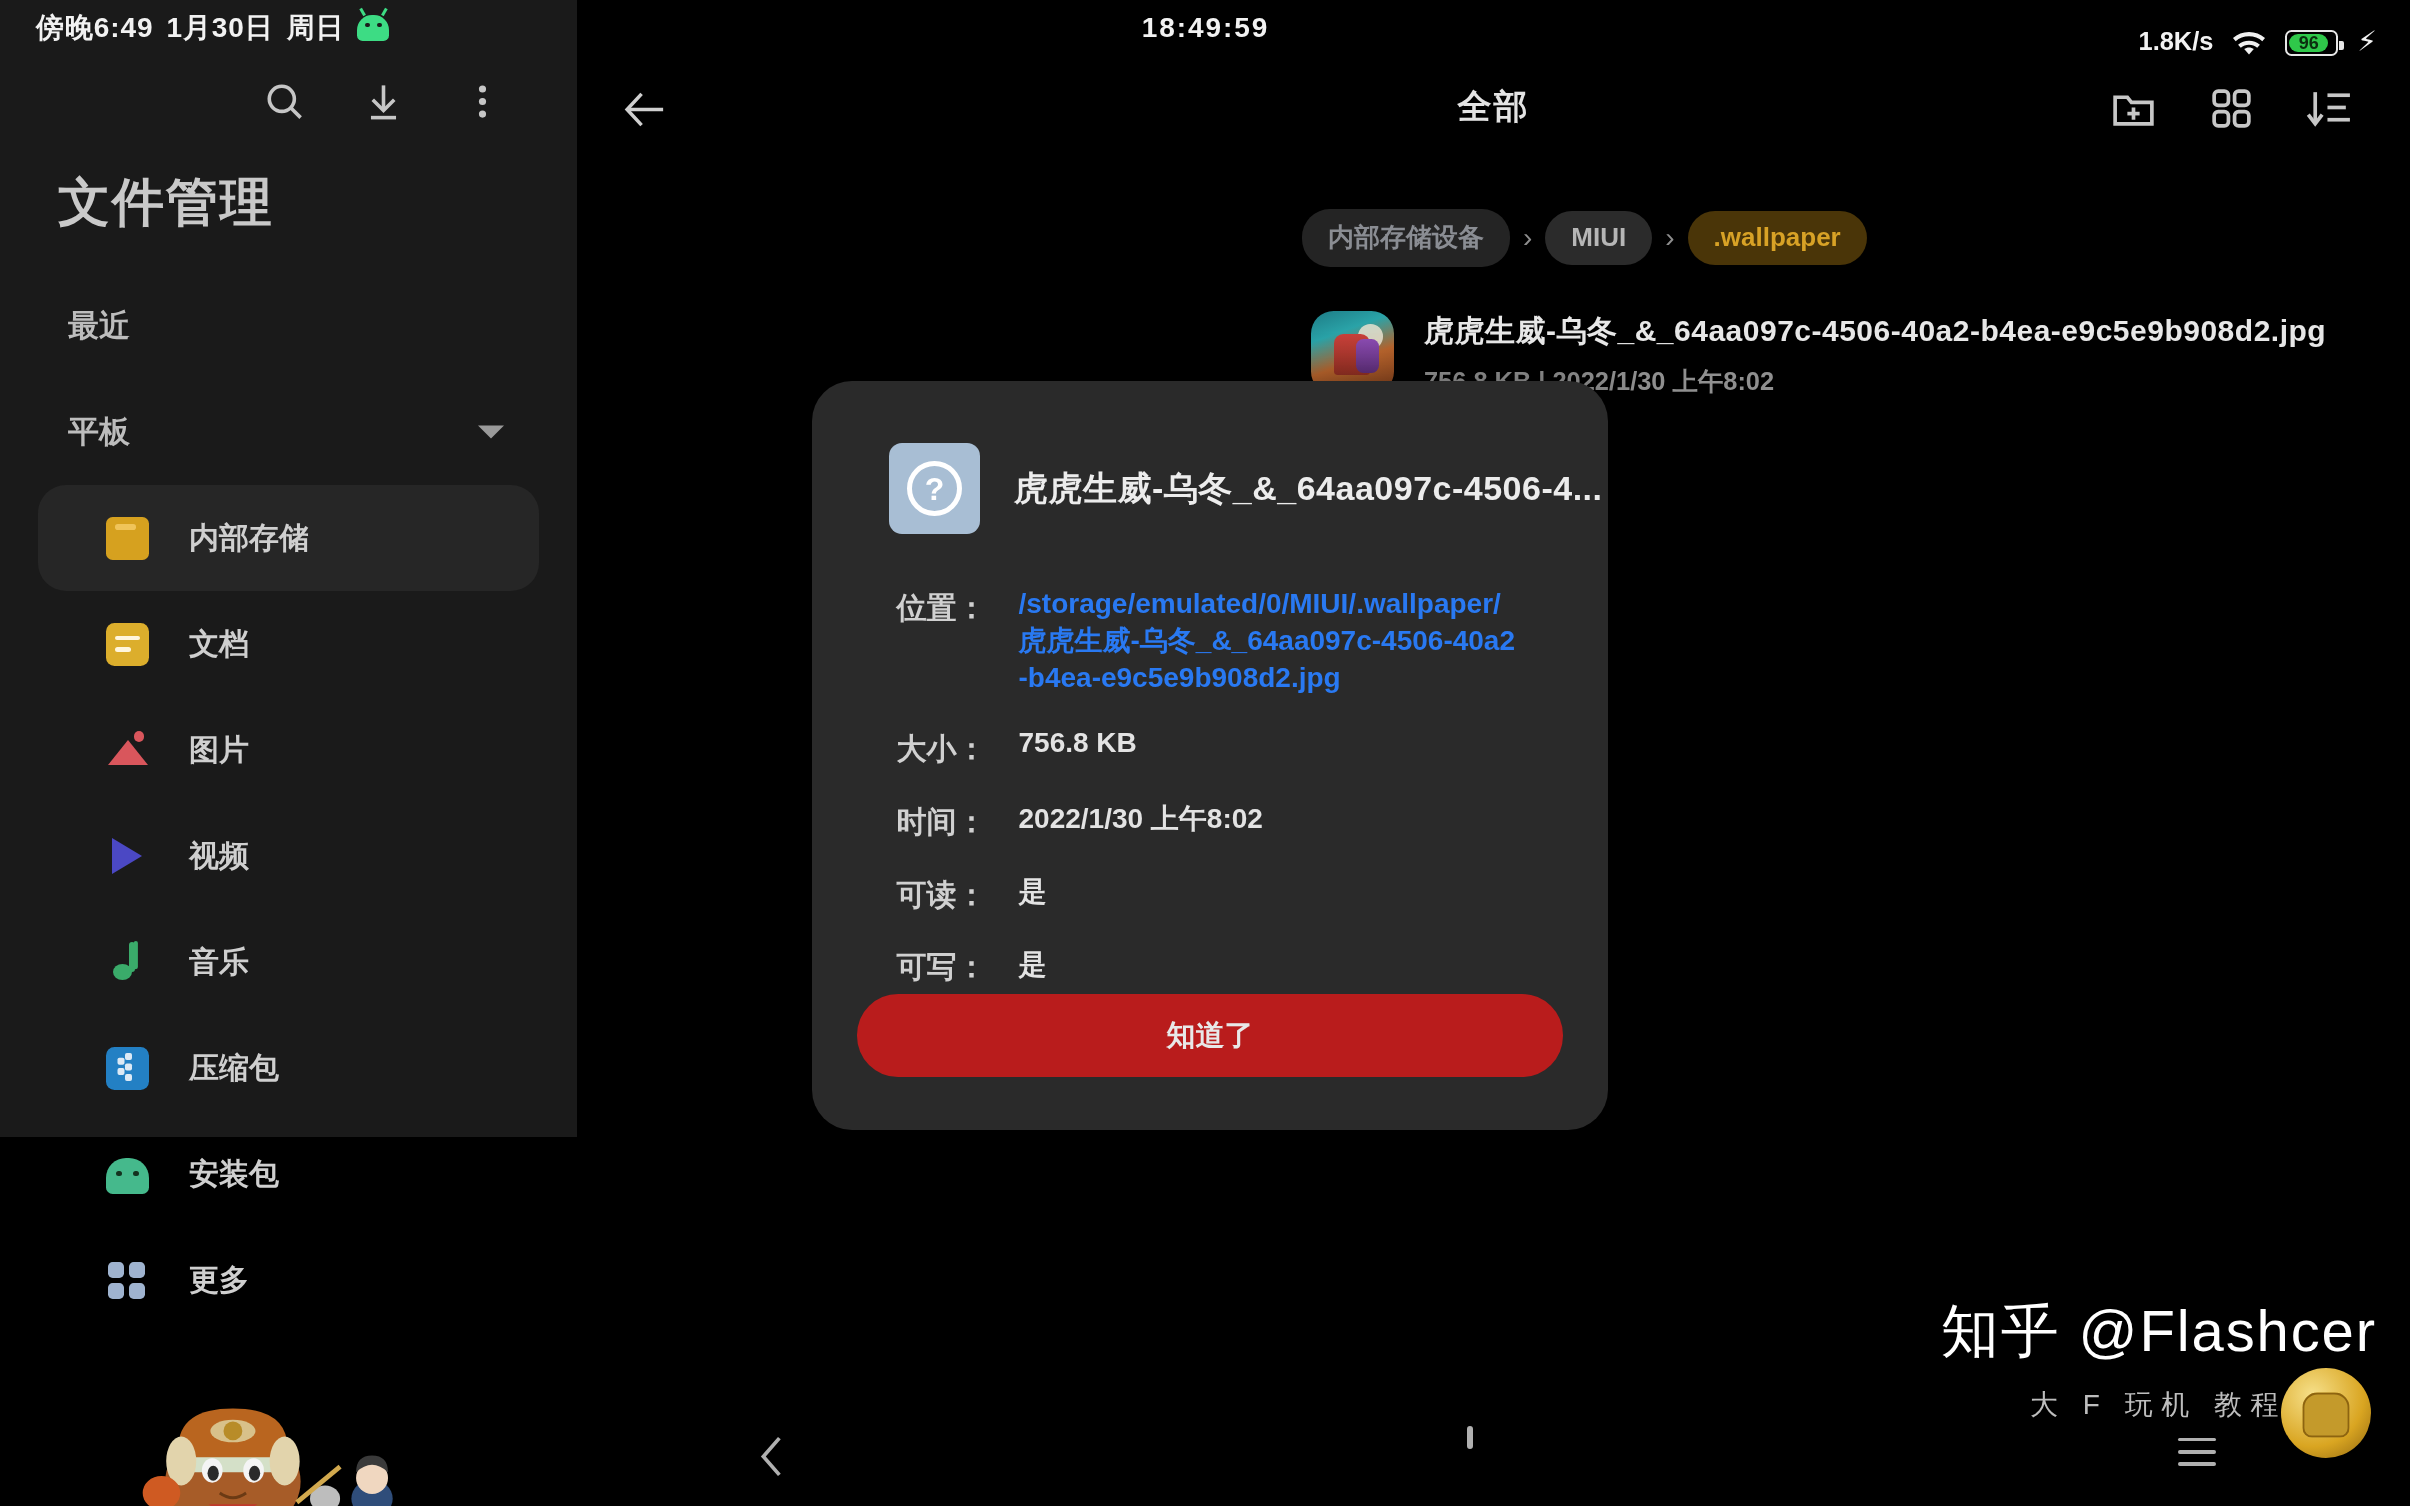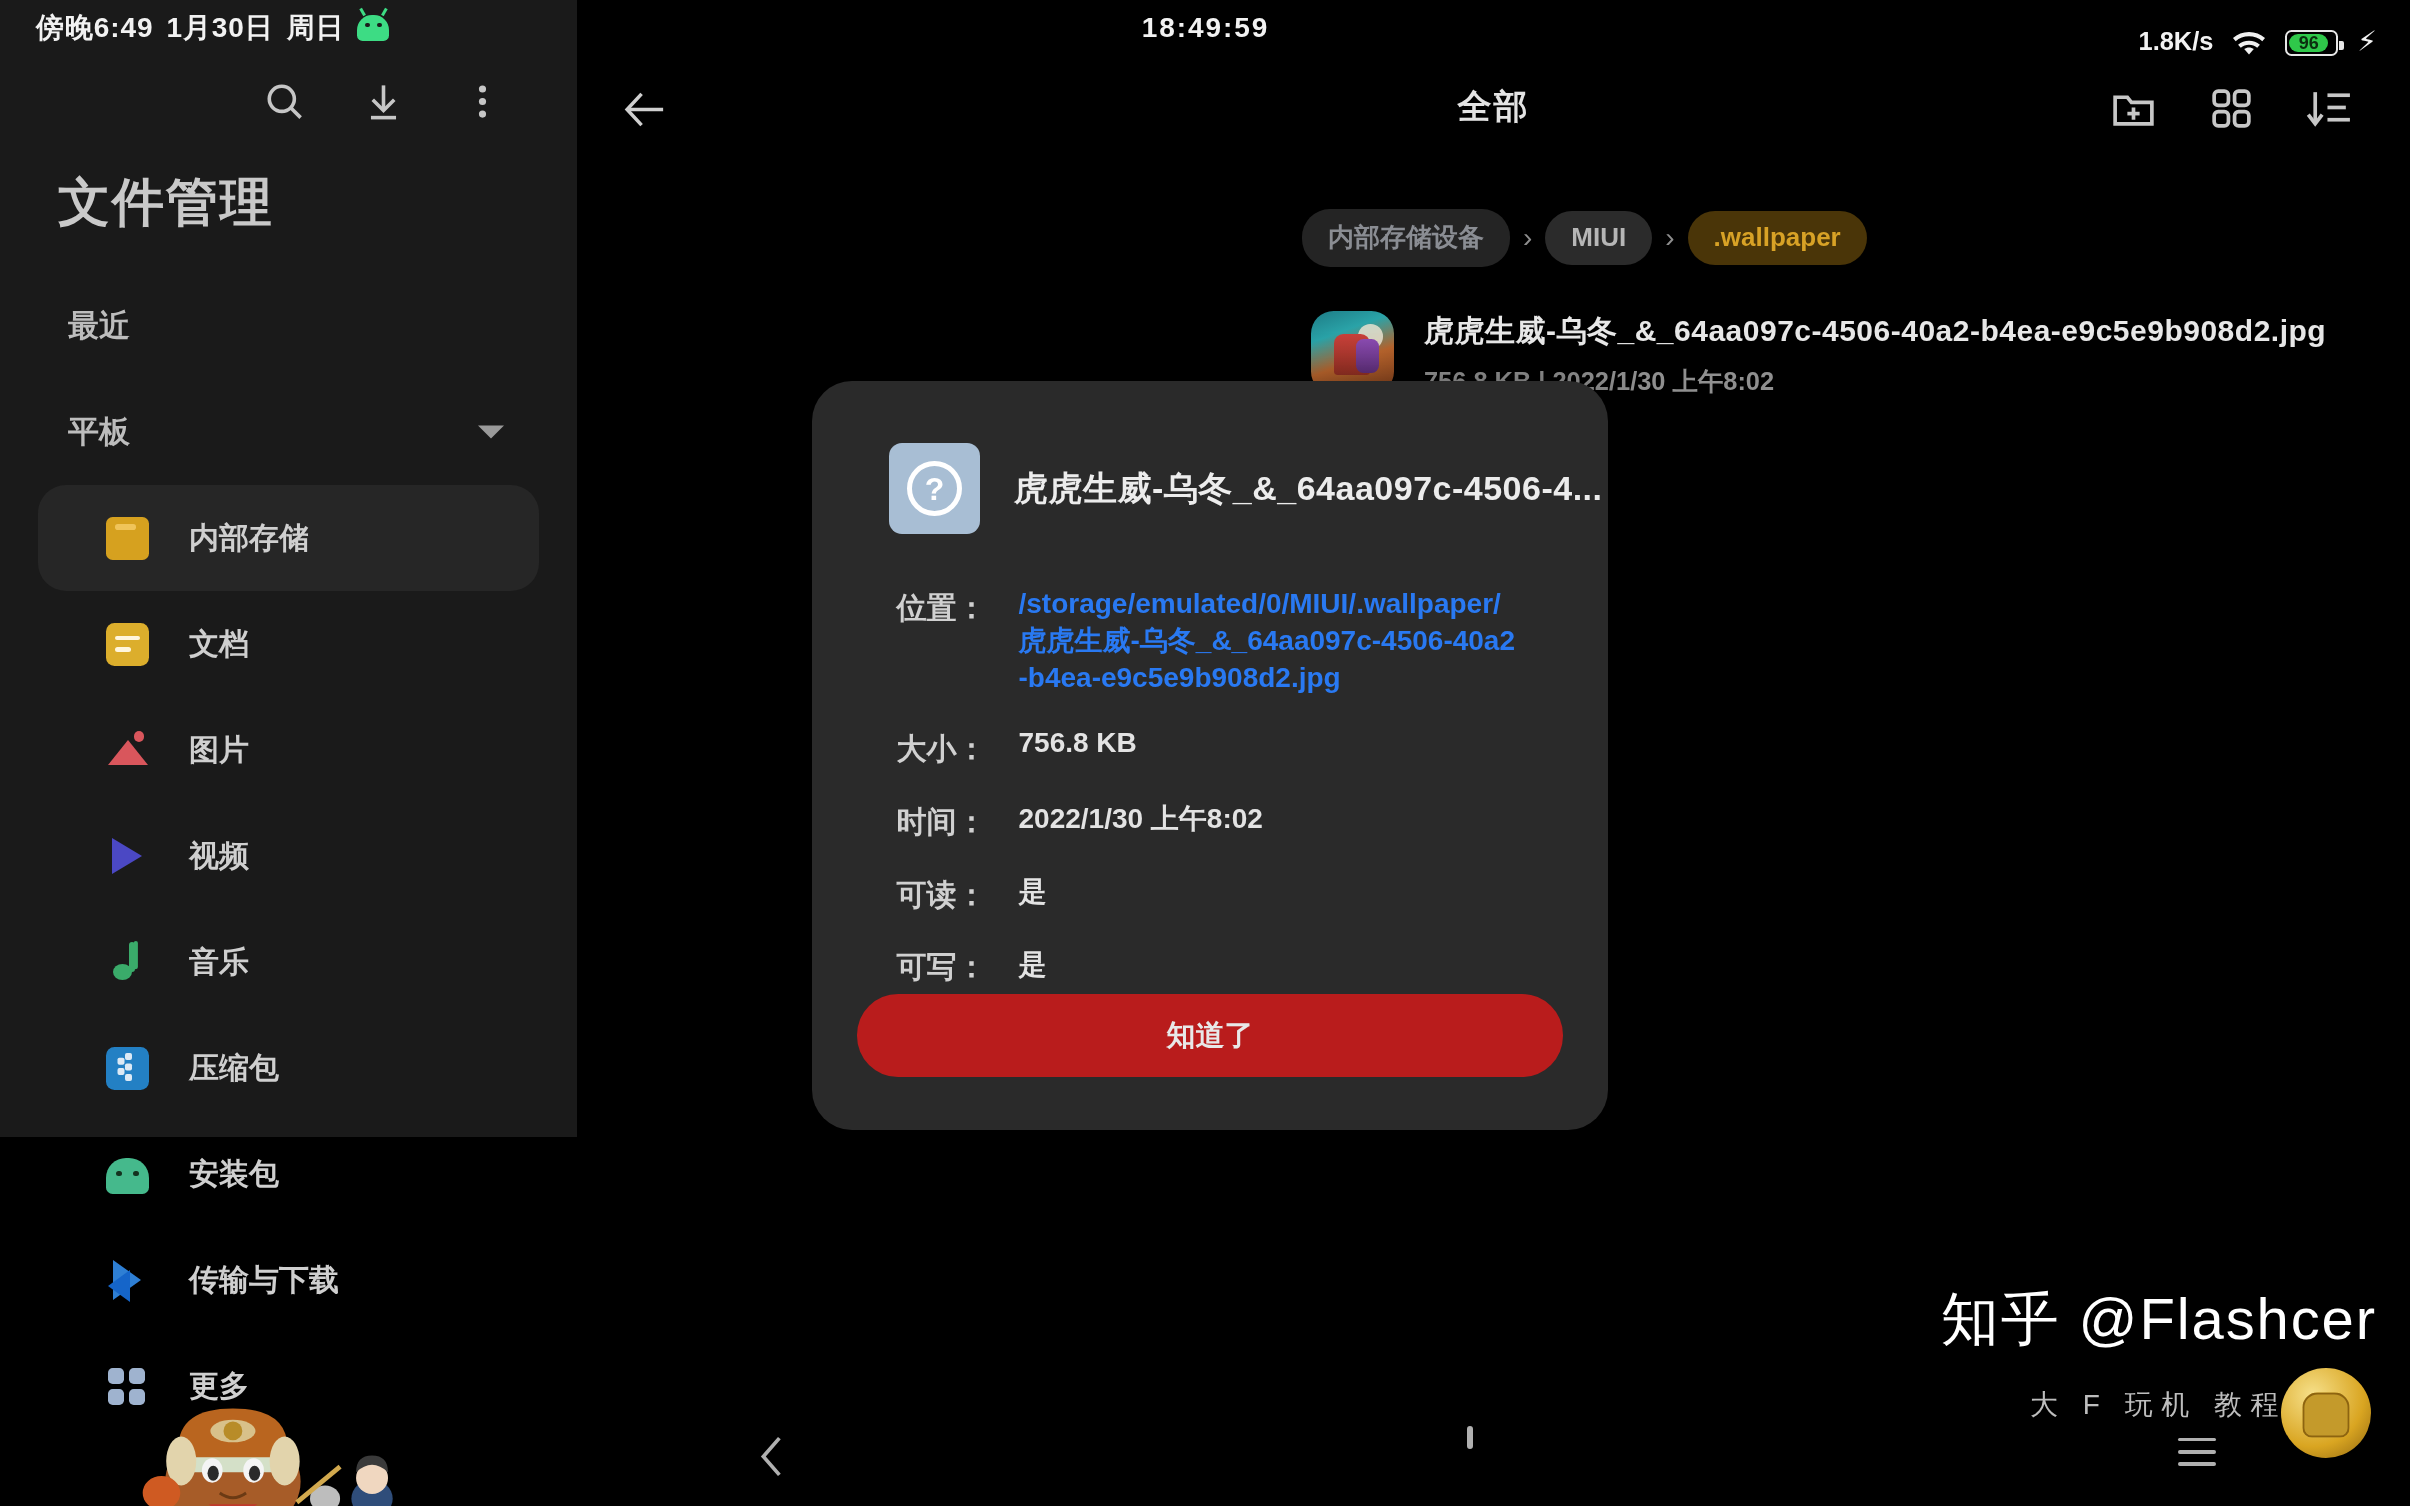--- a/index.html
+++ b/index.html
@@ -229,21 +229,21 @@
     background:#b91c1c; border-radius:41px; border:none;
     display:flex; align-items:center; justify-content:center;
     color:#e8e8e8; font-size:29px; font-weight:bold;
     font-family:"Liberation Sans","DejaVu Sans",sans-serif; cursor:pointer;
   }
 
   
   .mascot { position:absolute; left:122px; bottom:0; width:282px; height:127px; z-index:30; }
   .watermark { position:absolute; right:34px; bottom:83px; text-align:right; z-index:30; }
   .wm-main { font-size:58px; color:#fff; font-weight:normal; letter-spacing:1.9px; }
-  .wm-sub { font-size:28px; color:#bdbdbd; letter-spacing:8.5px; margin-top:27px; padding-right:90px; }
+  .wm-sub { font-size:28px; color:#bdbdbd; letter-spacing:8.5px; margin-top:15px; padding-right:90px; }
   .wm-coin {
     position:absolute; right:5.6px; bottom:-34px; width:90px; height:90px; border-radius:50%;
     background:radial-gradient(circle at 35% 30%,#f6e08a,#d9a521 60%,#8d6410);
   }
   .wm-coin .bunnyface {
     position:absolute; left:50%; top:52%; transform:translate(-50%,-50%);
     width:47px; height:45px; background:#c49a2b; border-radius:15px 15px 9.4px 9.4px;
     box-shadow:inset 0 0 0 1.9px #8d6410;
   }
 
@@ -348,24 +348,20 @@
         <span class="nav-ico ico-music"></span>
         <span>音乐</span>
       </div>
       <div class="nav-item">
         <span class="nav-ico ico-zip"></span>
         <span>压缩包</span>
       </div>
       <div class="nav-item">
         <span class="nav-ico ico-apk"></span>
         <span>安装包</span>
-      </div>
-      <div class="nav-item">
-        <span class="nav-ico ico-bolt"></span>
-        <span>传输与下载</span>
       </div>
       <div class="nav-item">
         <span class="nav-ico ico-more"></span>
         <span>更多</span>
       </div>
     </div>
   </div>
 
   <div class="content">
     <div class="topbar">

